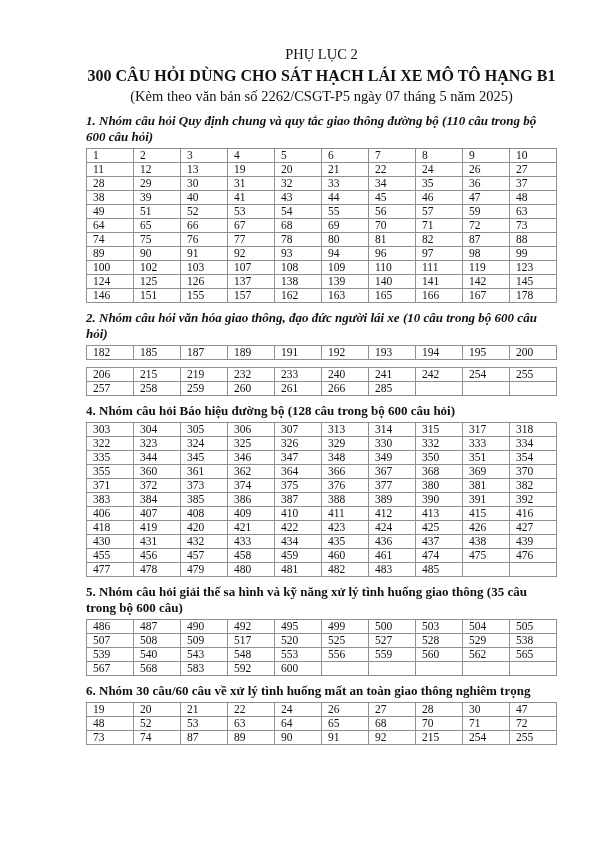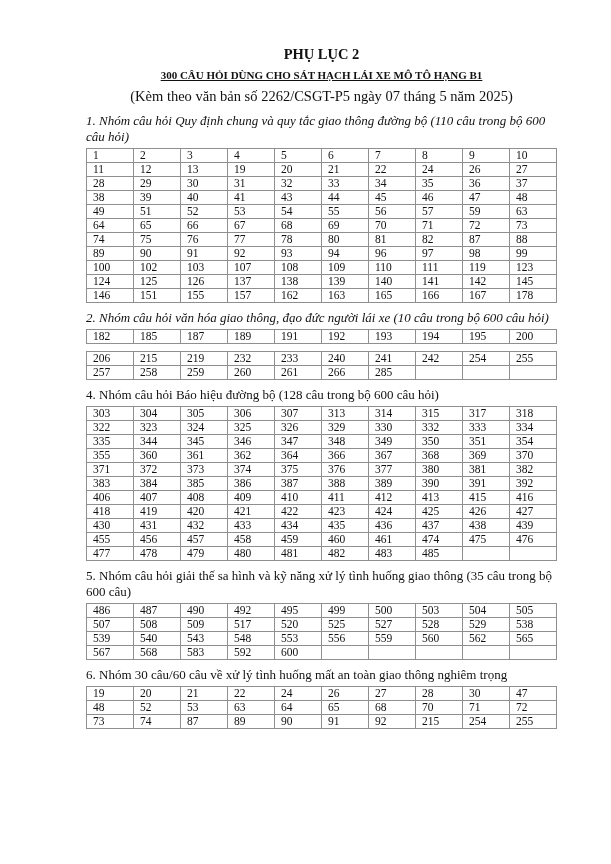--- a/index.html
+++ b/index.html
@@ -8,27 +8,27 @@
     width: 611px;
     height: 864px;
     background: #ffffff;
     box-sizing: border-box;
     padding: 44px 54px 0 86px;
     font-family: "Liberation Serif", "DejaVu Serif", serif;
     color: #111111;
     overflow: hidden;
   }
   .title-line { text-align: center; line-height: 21px; }
-  .t-appendix { font-weight: bold; font-size: 14.5px; }
-  .t-main    { font-weight: bold; font-size: 11px; text-decoration: underline; }
+  .t-appendix { font-weight: normal; font-size: 14.5px; }
+  .t-main    { font-weight: bold; font-size: 16px; }
   .t-issuance{ font-size: 14.5px; }
 
   .section-heading {
     font-size: 13px;
-    font-weight: normal;
+    font-weight: bold;
     line-height: 16px;
     margin-top: 6px;
     margin-bottom: 3px;
   }
   .section-heading.italic { font-style: italic; }
 
   table.qtable {
     width: 100%;
     border-collapse: collapse;
     table-layout: fixed;

